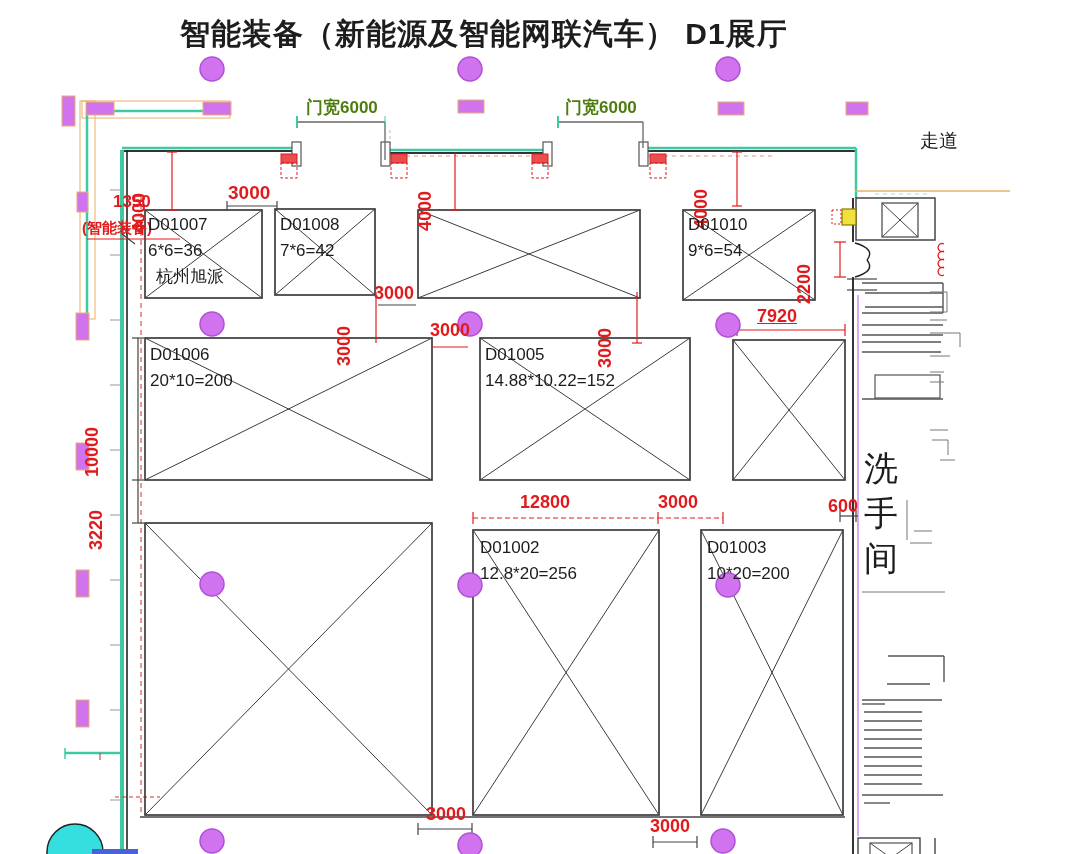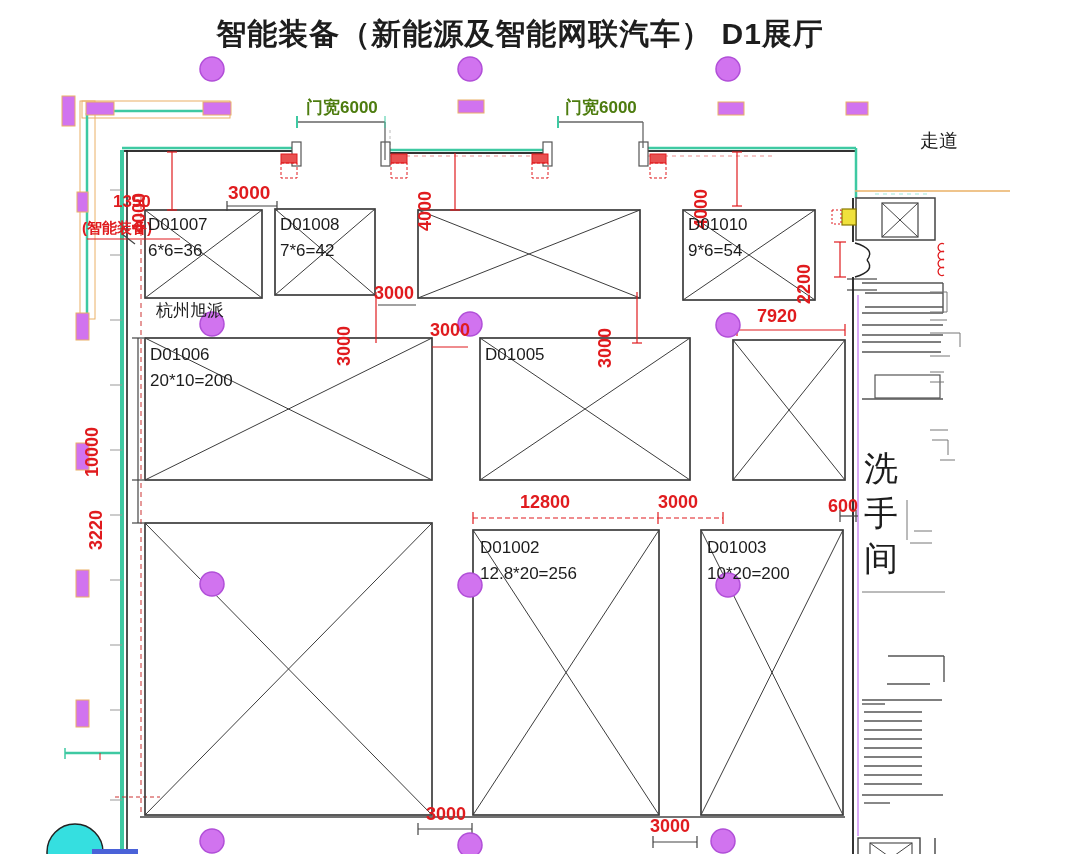--- a/index.html
+++ b/index.html
@@ -3,26 +3,26 @@
 <meta charset="utf-8">
 <style>
   html,body{margin:0;padding:0;background:#ffffff;}
   #canvas{
     position:relative;width:1080px;height:854px;overflow:hidden;
     background:#ffffff;font-family:"Liberation Sans","DejaVu Sans",sans-serif;
   }
   .lbl{position:absolute;color:#1d1d1d;white-space:nowrap;}
   .red{color:#e01b1e;}
   .vtext{transform:rotate(-90deg);transform-origin:left bottom;}
-  .title{font-size:30px;font-weight:600;letter-spacing:1px;text-align:center;}
+  .title{font-size:30px;font-weight:600;letter-spacing:1px;}
   .dim{font-size:18px;font-weight:600;}
   .dims{font-size:15px;font-weight:600;}
   .door{font-size:17px;font-weight:600;color:#4d7c0f;}
   .booth-label{position:absolute;color:#1c1c1c;font-size:17px;line-height:26px;}
-  .booth-label .note{padding-left:8px;margin-top:34px;}
+  .booth-label .note{padding-left:8px;}
   .washroom{font-size:34px;line-height:45px;width:36px;white-space:normal;word-break:break-all;}
   svg{position:absolute;left:0;top:0;}
 </style>
 </head>
 <body>
 
 <div id="canvas">
 
 <svg width="1080" height="854" viewBox="0 0 1080 854">
 
@@ -321,21 +321,21 @@
 <div class="lbl red dim vtext" style="left:150px;top:212px;">4000</div>
 <div class="lbl red dim vtext" style="left:436px;top:210px;">4000</div>
 <div class="lbl red dim vtext" style="left:712px;top:208px;">4000</div>
 
 <div class="lbl red dim" style="left:228px;top:182px;font-size:19px;">3000</div>
 <div class="lbl red dim" style="left:374px;top:283px;">3000</div>
 <div class="lbl red dim vtext" style="left:355px;top:345px;">3000</div>
 <div class="lbl red dim" style="left:430px;top:320px;">3000</div>
 <div class="lbl red dim vtext" style="left:616px;top:347px;">3000</div>
 <div class="lbl red dim vtext" style="left:815px;top:283px;">2200</div>
-<div class="lbl red dim" style="left:757px;top:306px;">7920</div>
+<div class="lbl red dim" style="left:757px;top:306px;text-decoration:underline;">7920</div>
 
 <div class="lbl red dim vtext" style="left:103px;top:456px;">10000</div>
 <div class="lbl red dim vtext" style="left:107px;top:529px;">3220</div>
 
 <div class="lbl red dim" style="left:520px;top:492px;">12800</div>
 <div class="lbl red dim" style="left:658px;top:492px;">3000</div>
 <div class="lbl red dim" style="left:828px;top:496px;">600</div>
 
 <div class="lbl red dim" style="left:426px;top:804px;">3000</div>
 <div class="lbl red dim" style="left:650px;top:816px;">3000</div>
@@ -354,20 +354,21 @@
 <div class="booth-label" style="left:688px;top:212px;">
   <div>D01010</div>
   <div>9*6=54</div>
 </div>
 <div class="booth-label" style="left:150px;top:342px;">
   <div>D01006</div>
   <div>20*10=200</div>
 </div>
 <div class="booth-label" style="left:485px;top:342px;">
   <div>D01005</div>
+  <div>14.88*10.22=152</div>
 </div>
 <div class="booth-label" style="left:480px;top:535px;">
   <div>D01002</div>
   <div>12.8*20=256</div>
 </div>
 <div class="booth-label" style="left:707px;top:535px;">
   <div>D01003</div>
   <div>10*20=200</div>
 </div>
 

